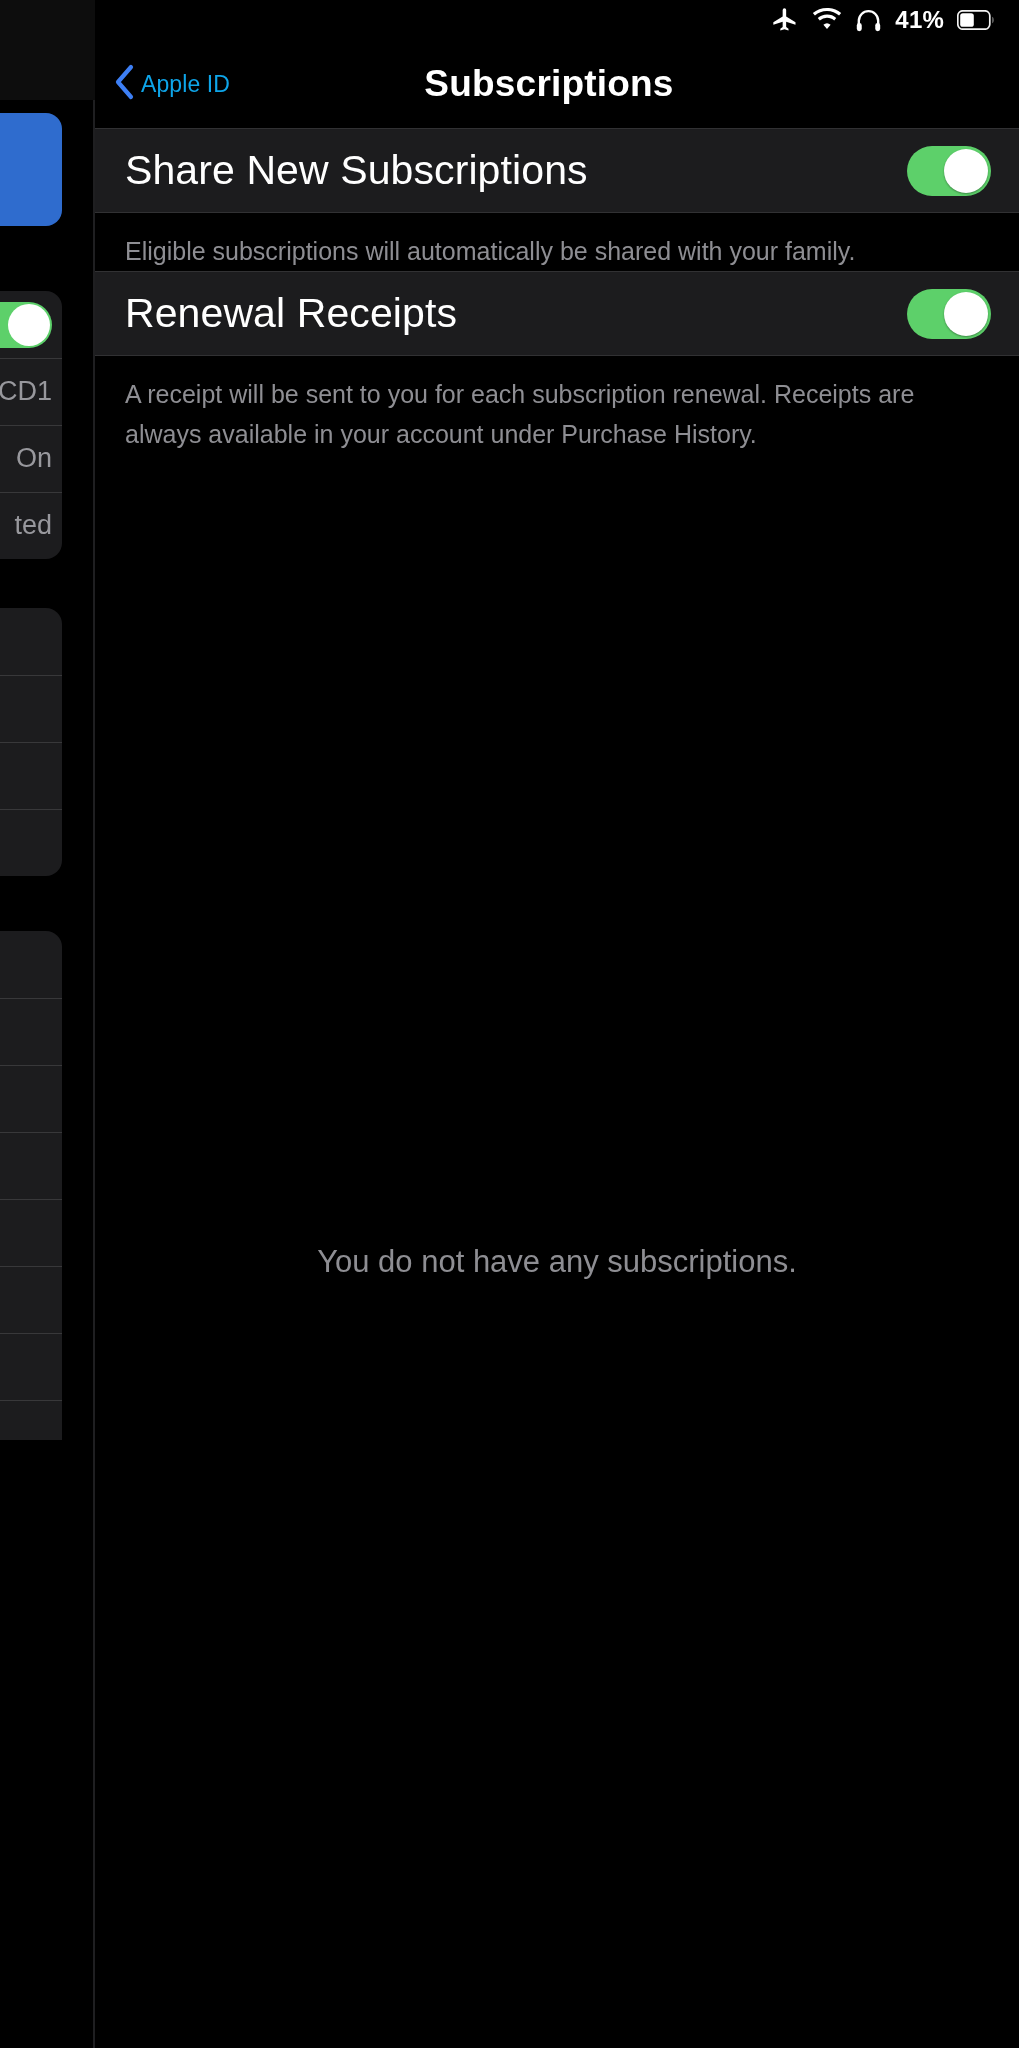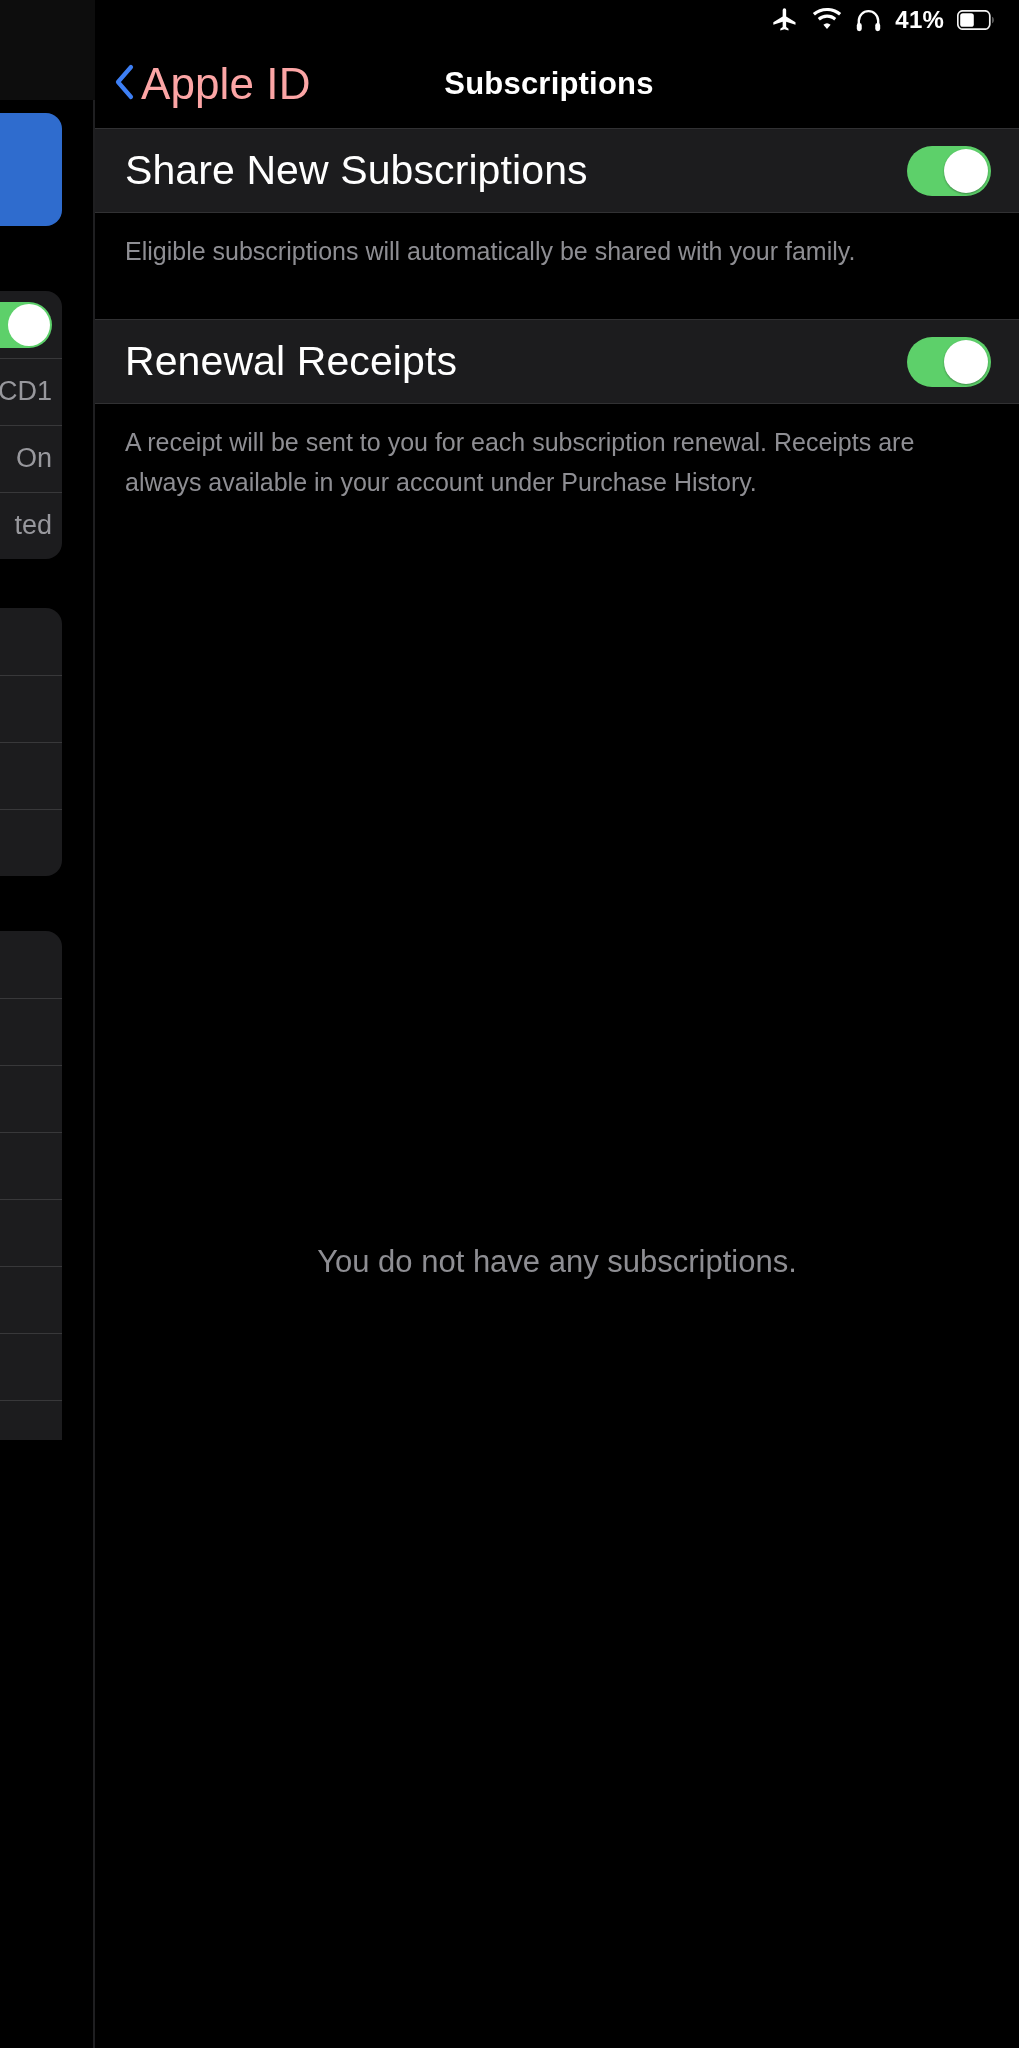--- a/index.html
+++ b/index.html
@@ -71,24 +71,24 @@
 
   
   .navbar {
     position:absolute; top:40px; left:0; right:0; height:88px;
   }
   .backbtn {
     position:absolute; left:18px; top:50%; transform:translateY(-50%);
     display:flex; align-items:center; gap:6px; cursor:pointer;
   }
   .backbtn .chev { display:block; }
-  .backbtn .blabel { color:#fca5a5; font-size:44px; letter-spacing:.1px;text-align:right; }
+  .backbtn .blabel { color:#0ea5e9; font-size:23px; letter-spacing:.1px;text-align:right; }
   .navtitle {
     position:absolute; left:0; right:16px; top:50%; transform:translateY(-50%);
-    text-align:center; color:#fff; font-size:31px; font-weight:bold;
+    text-align:center; color:#fff; font-size:37px; font-weight:bold;
     letter-spacing:.2px;
   }
 
   
   .table { position:absolute; top:128px; left:0; right:0; bottom:0; }
 
   .cell {
     background:#1c1c1e; height:85px;
     display:flex; align-items:center; justify-content:space-between;
     padding:0 28px 0 30px;
@@ -103,21 +103,21 @@
   .toggle .knob {
     position:absolute; right:3px; top:3px; width:44px; height:44px;
     border-radius:50%; background:#fff;
     box-shadow:0 1px 2px rgba(0,0,0,.35);
   }
 
   .footer {
     color:#8e8e93; font-size:25px; line-height:40px;
     padding:18px 40px 0 30px;
   }
-  .footer.f1 { padding-bottom:48px; }
+  .footer.f1 { }
   .footer.f2 { padding-bottom:0; }
 
   .emptystate {
     position:absolute; top:1078px; left:0; right:0;
     text-align:center; color:#8e8e93; font-size:31px;margin-top:38px;
   }
 </style>
 </head>
 <body>
 

